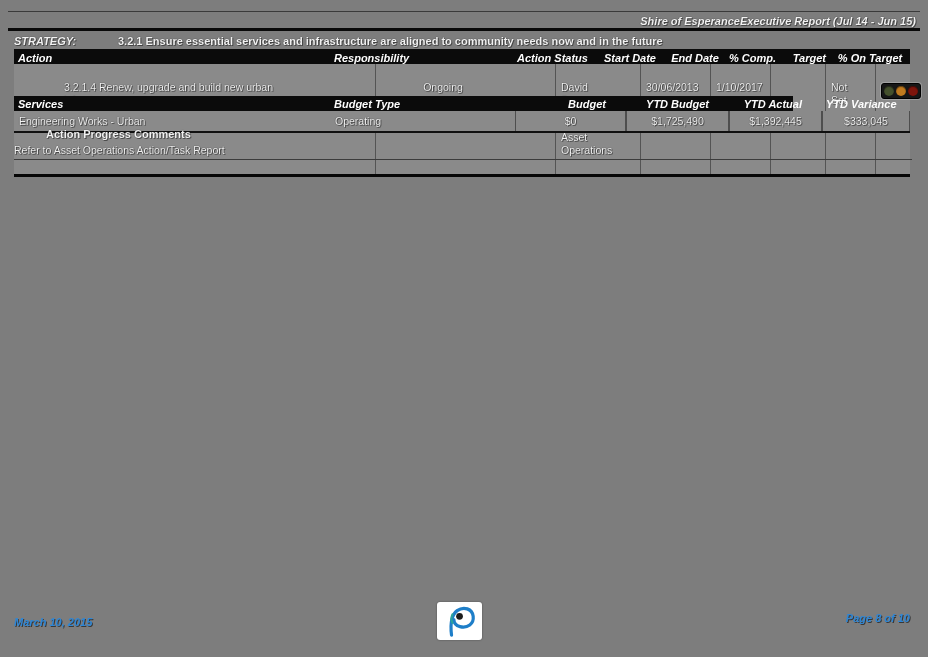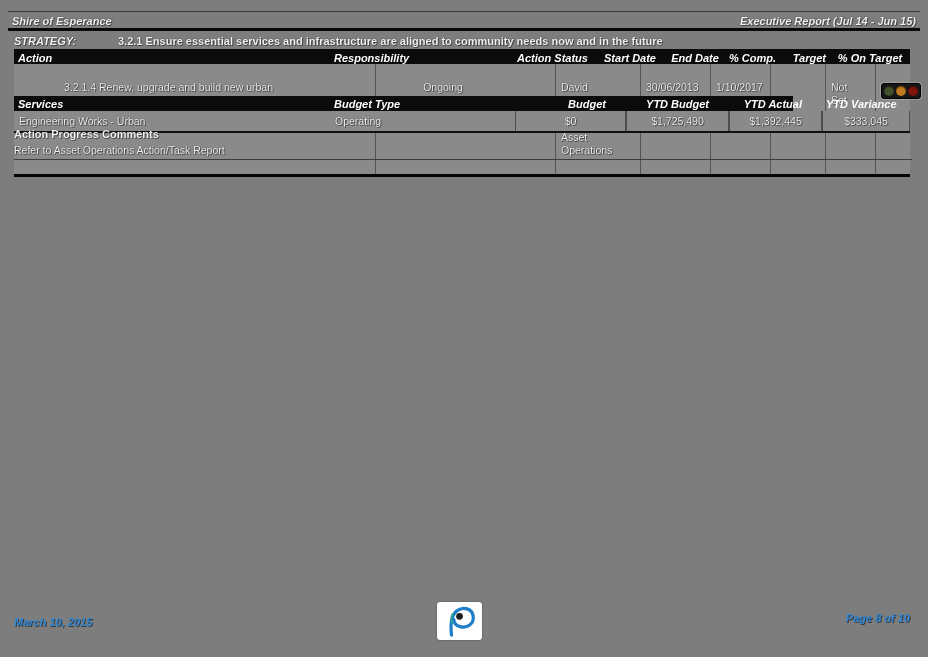--- a/index.html
+++ b/index.html
@@ -13,21 +13,21 @@
   .page { position: relative; width: 928px; height: 657px; }
 
   .inv {
     text-shadow: 0 0 1px rgba(0,0,0,0.85), 1px 1px 0 rgba(0,0,0,0.4);
   }
 
   
   .topline { position: absolute; top: 11px; left: 8px; right: 8px; height: 1px; background: #3a3a3a; }
   .hdr-row {
     position: absolute; top: 15px; left: 12px; right: 12px;
-    display: flex; justify-content: space-between;
+    display: flex; justify-content: flex-end;
     font-size: 11px; font-weight: bold; font-style: italic;
   }
   .thick-hr { position: absolute; top: 28px; left: 8px; right: 8px; height: 3px; background: #090909; }
 
   
   .strategy-row { position: absolute; top: 35px; left: 14px; right: 26px; height: 14px; font-size: 11px; }
   .strategy-label { position: absolute; left: 0; font-weight: bold; font-style: italic; }
   .strategy-text { position: absolute; left: 104px; font-weight: bold; }
 
   
@@ -72,21 +72,21 @@
     position: absolute; top: 111px; left: 14px; width: 896px; height: 22px;
     background: #8a8a8a; display: grid; grid-template-columns: 316px 185px 111px 103px 93px 88px;
     border-bottom: 2px solid #101010;
     font-size: 10.5px; align-items: center;
   }
   .t2-row .cell { padding: 0 5px; white-space: nowrap; }
   .t2-row .num-v { text-align: center; border-left: 1px solid rgba(18,18,18,0.5); border-right: 1px solid rgba(18,18,18,0.5); height: 100%; display: flex; align-items: center; justify-content: center; }
 
   
   .comments { position: absolute; top: 128px; left: 14px; right: 16px; }
-  .comments-title { font-size: 11px; font-weight: bold; margin-bottom: 4px; }
+  .comments-title { font-size: 11px; font-weight: bold; margin-bottom: 4px; margin-left: 32px; }
   .comments-body { font-size: 10.5px; padding-bottom: 3px; border-bottom: 1px solid #3c3c3c; }
   .comments-updated { font-size: 9px; padding: 2px 0 3px 0; border-bottom: 1px solid #3c3c3c; color: #e9e9e9; }
 
   
   .footer-date, .footer-page {
     position: absolute; font-size: 11px; font-weight: bold; font-style: italic;
     color: #2e86d5; text-shadow: 1px 1px 0 rgba(0,0,0,0.55);
   }
   .footer-date { left: 14px; top: 616px; }
   .footer-page { right: 18px; top: 612px; }

